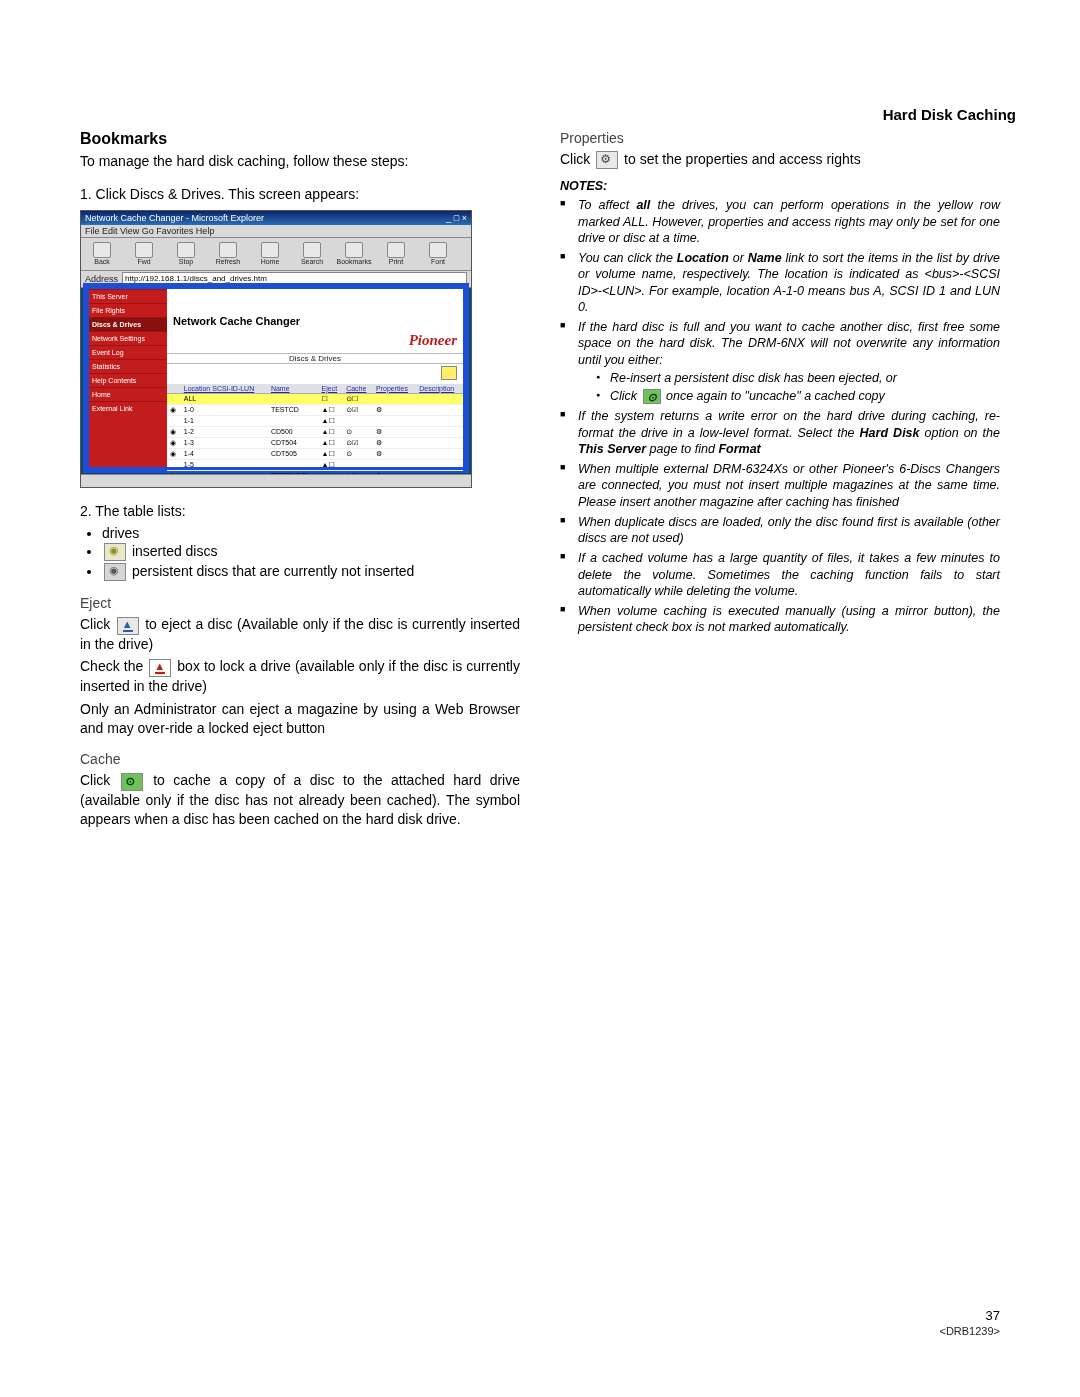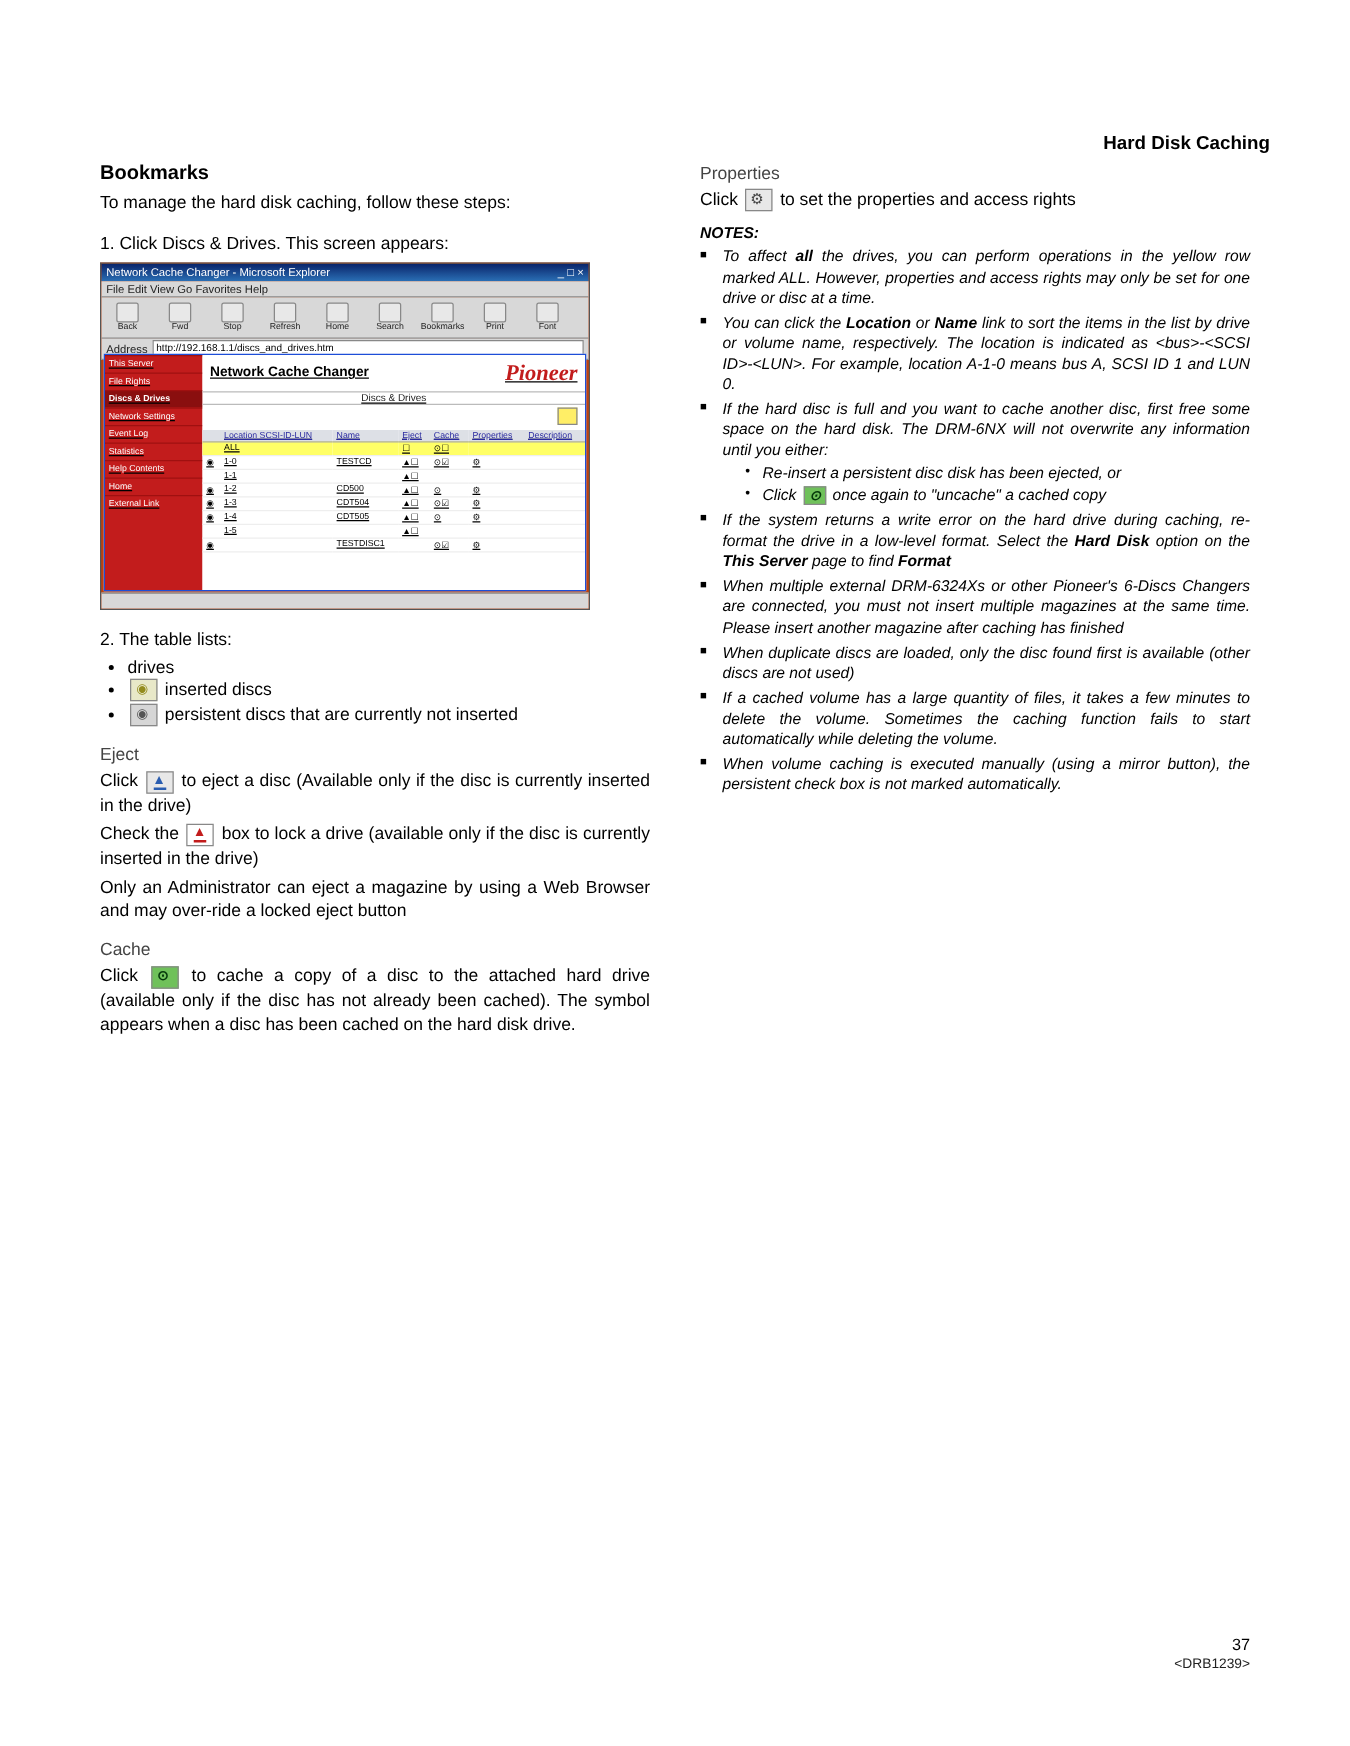--- a/index.html
+++ b/index.html
@@ -42,21 +42,21 @@
     margin: 4px 0;
     line-height: 1.35;
     text-align: justify;
   }
   .step {
     margin-top: 14px;
   }
   .screenshot {
     width: 390px;
     height: 276px;
-    background: #c2410c;
+    background: #0c4a6e;
     border: 1px solid #555;
     margin-top: 6px;
     position: relative;
     font-size: 9px;
     overflow: hidden;
   }
   .ss-titlebar {
     height: 14px;
     background: linear-gradient(#0a246a, #2a6fb5);
     color: #fff;
@@ -95,42 +95,41 @@
     color: #222;
     display:flex;
     align-items:center;
     gap:4px;
   }
   .ss-addr input { flex:1; height:12px; font-size:8px; border:1px solid #888; padding:0 2px; }
   .ss-body {
     position:absolute;
     top:70px; left:0; right:0; bottom:12px;
     background:#fff;
-    border:1px solid #1d4ed8;
+    border:6px solid #1d4ed8;
     margin:2px;
     display:flex;
-    text-decoration:underline;
   }
   .ss-sidebar {
     width:78px;
     background:#c21c1c;
     color:#fff;
     font-size:7px;
     display:flex;
     flex-direction:column;
   }
   .ss-side-item { padding:3px 3px; border-top:1px solid #a01010; }
   .ss-side-sel { background:#8a0f0f; font-weight:bold; }
   .ss-main { flex:1; background:#fff; position:relative; }
   .ss-head {
     display:flex; justify-content:space-between; align-items:center;
     padding:4px 6px;
   }
   .ss-head .t { font-weight:bold; font-size:11px; color:#000;}
-  .ss-head .logo { font-family: Georgia, serif; font-style:italic; font-weight:bold; color:#c21c1c; font-size:18px;}
+  .ss-head .logo { font-family: Georgia, serif; font-style:italic; font-weight:bold; color:#c21c1c; font-size:15px;margin-top:39px;}
   .ss-sub { text-align:center; font-size:8px; color:#222; border-top:1px solid #bbb; border-bottom:1px solid #bbb; }
   .ss-refresh { text-align:right; padding:2px 6px;}
   .ss-refresh span { display:inline-block; width:14px; height:12px; background:#ffee66; border:1px solid #888;}
   .ss-table { width:100%; border-collapse:collapse; font-size:7px; }
   .ss-table th { background:#dde0e6; color:#2a2aa0; text-align:left; padding:1px 3px; text-decoration:underline; font-weight:normal; border-bottom:1px solid #aaa;}
   .ss-table td { padding:1px 3px; border-bottom:1px solid #eee; }
   .ss-row-all td { background:#ffff66; }
   .ss-statusbar { position:absolute; bottom:0; left:0; right:0; height:12px; background:#d8d8d8; border-top:1px solid #888;}
   .icon-box {
     display:inline-block;

